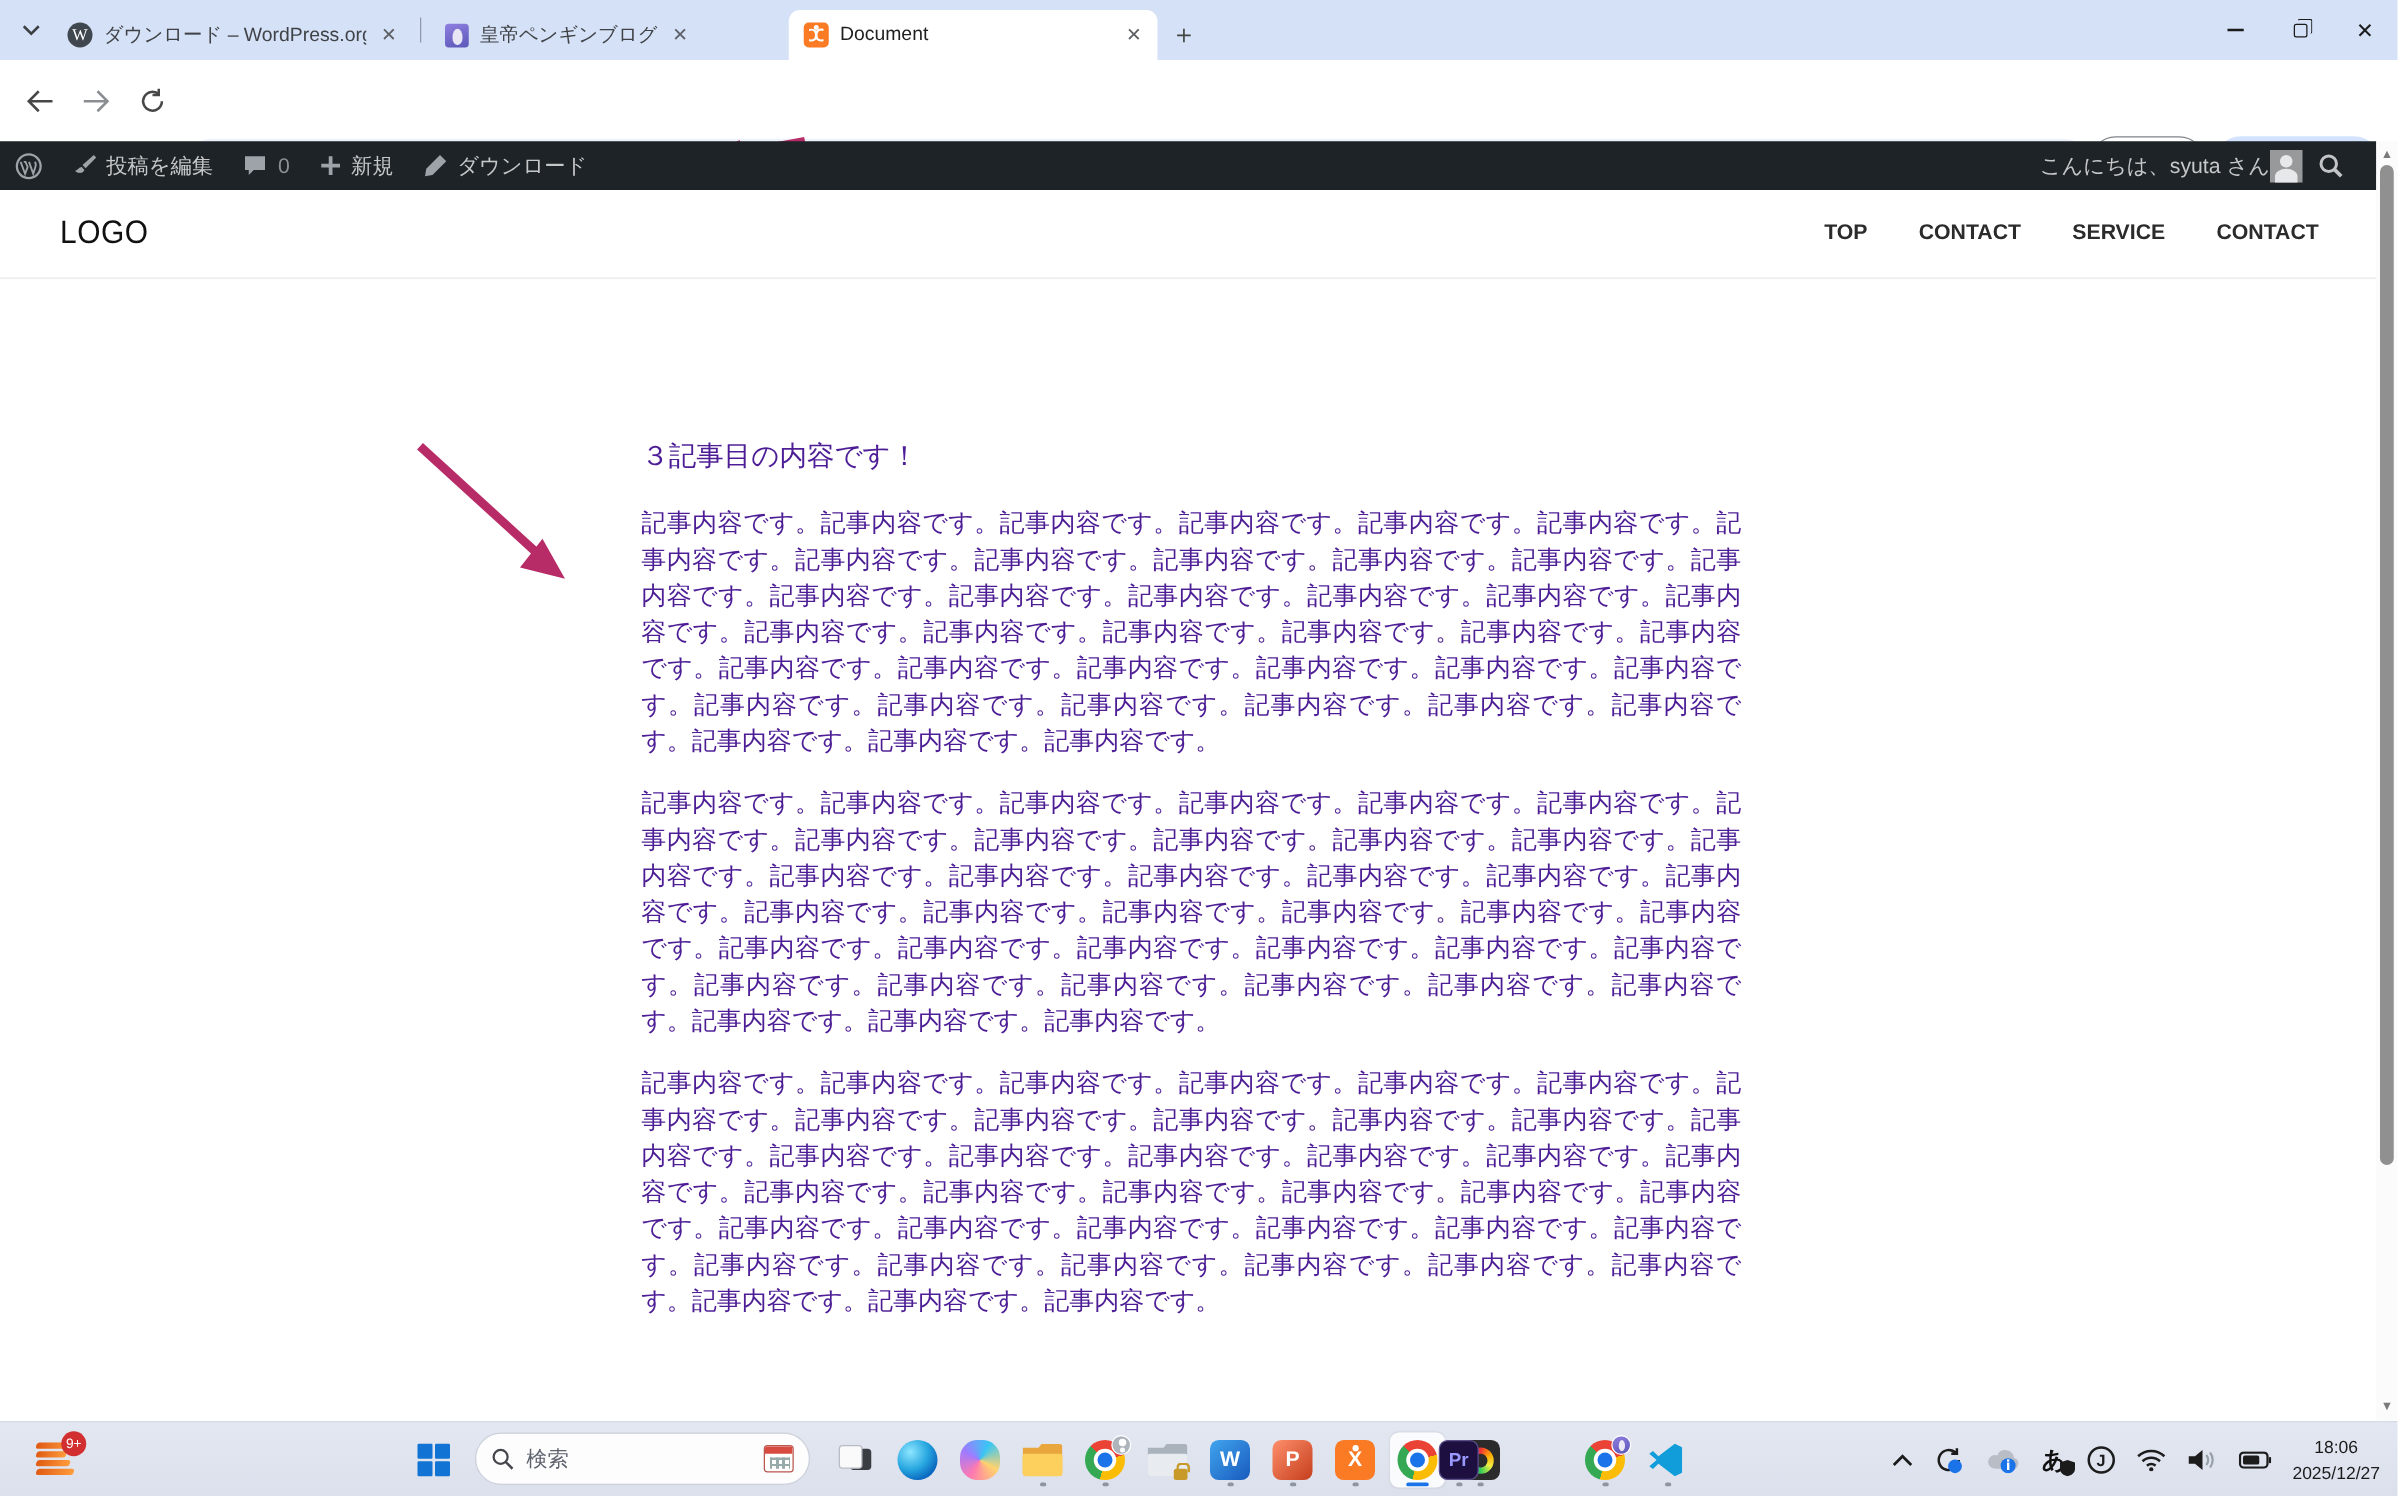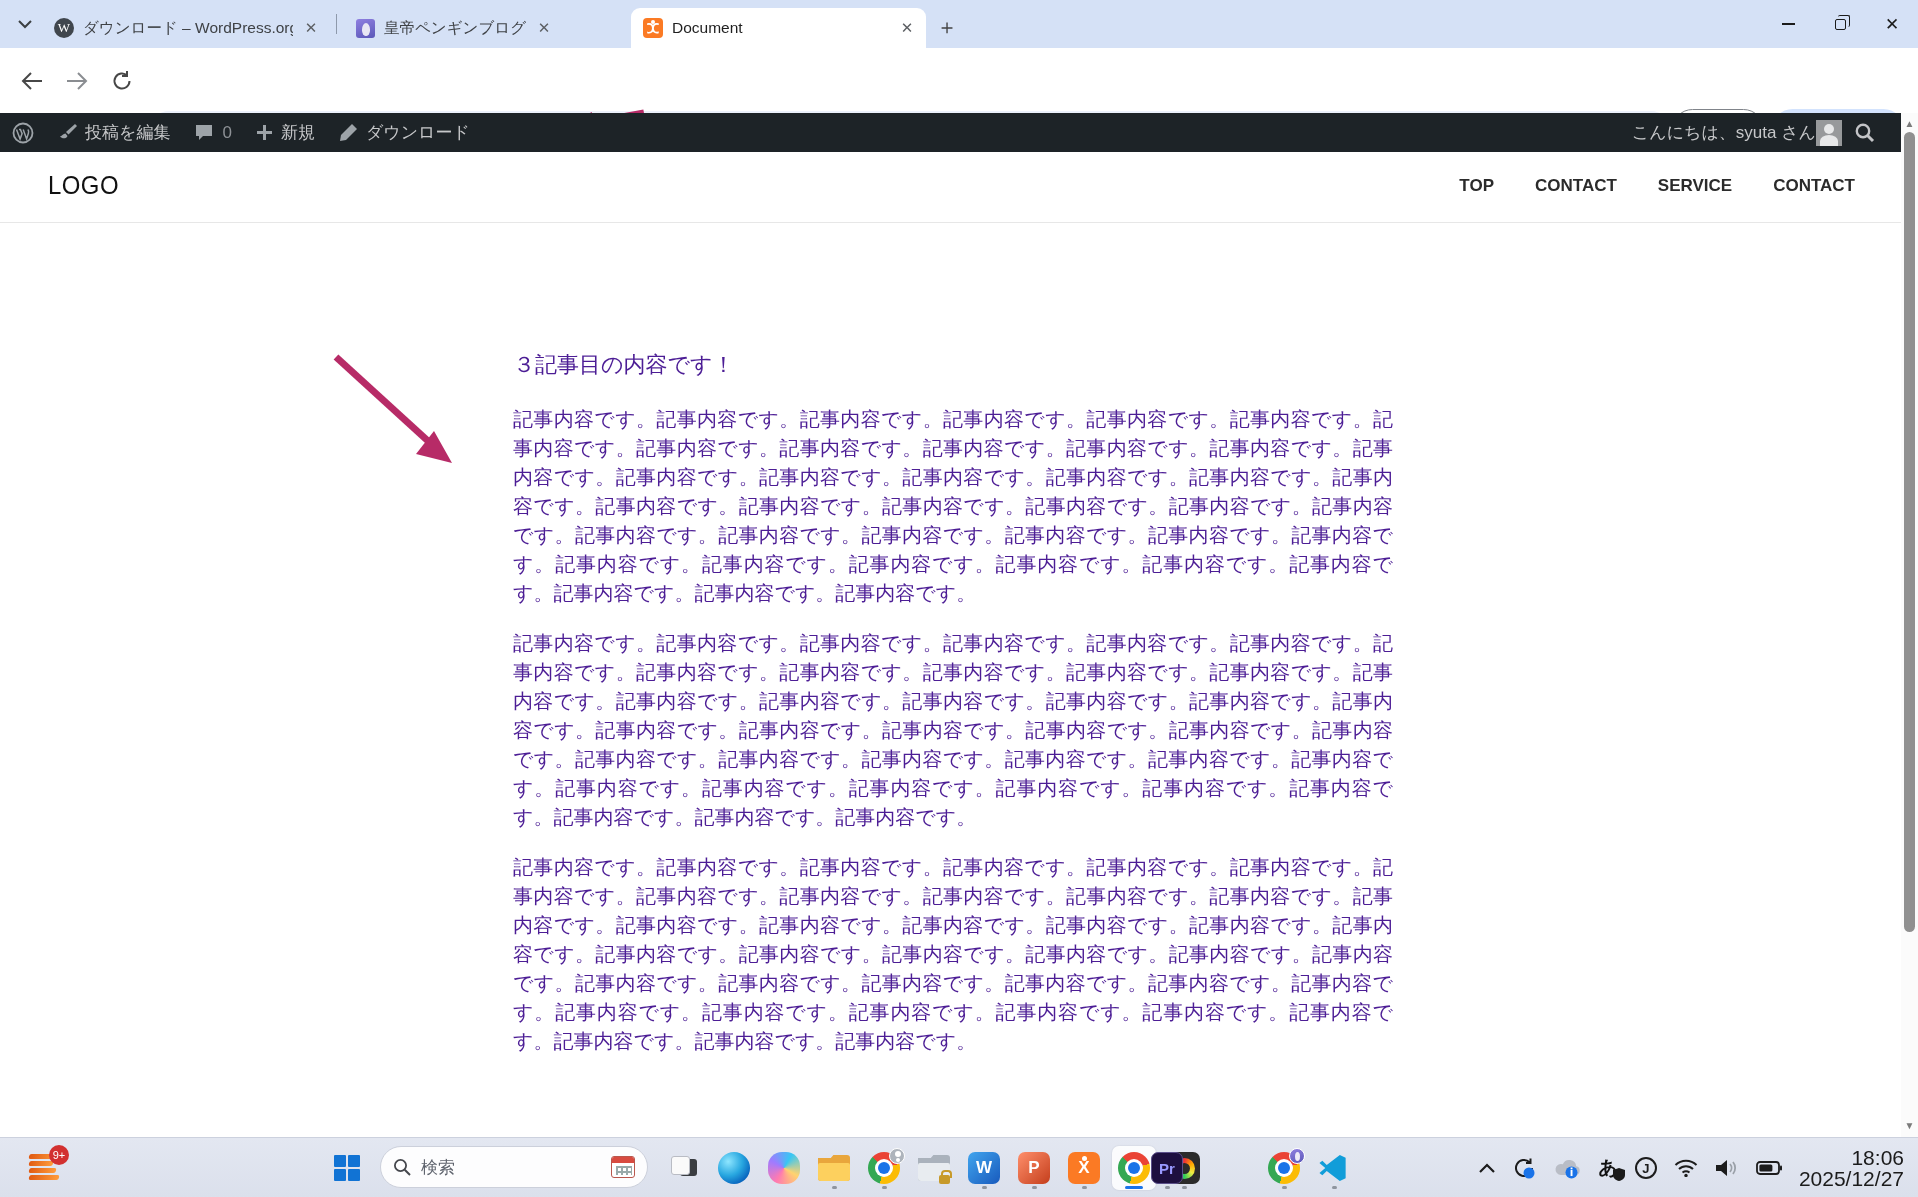--- a/index.html
+++ b/index.html
@@ -108,21 +108,21 @@
   .chromeball::after { content:""; position:absolute; left:10px; top:10px; width:12px; height:12px; border-radius:50%; background:#1a73e8; }
   .mini-badge { position:absolute; right:1px; top:2px; width:16px; height:16px; border-radius:50%; border:1px solid #fff; }
   .mini-person { background:#aeb4bc; } .mini-person::after{ content:""; position:absolute; left:4.5px; top:2px; width:6px; height:6px; border-radius:50%; background:#fff; box-shadow:0 6px 0 -1px #fff; }
   .mini-penguin { background:linear-gradient(160deg,#8f7fe0,#5a57b8); } .mini-penguin::after{ content:""; position:absolute; left:5px; top:3px; width:5px; height:9px; border-radius:50%; background:#ece9f7; }
   .ccicon { width:32px; height:32px; border-radius:7px; background:#2b2b2b; display:flex; align-items:center; justify-content:center; }
   .ccring { width:21px; height:21px; border-radius:50%; background:conic-gradient(#e33,#fa0,#ee4,#3c5,#3bd,#85f,#e33); position:relative; }
   .ccring::after { content:""; position:absolute; left:5px; top:5px; width:11px; height:11px; border-radius:50%; background:#2b2b2b; }
   .pricon { width:32px; height:32px; border-radius:7px; background:#1d0f3f; color:#99f; font-weight:bold; font-size:15px; display:flex; align-items:center; justify-content:center; border:1px solid #5b4f8a; }
 
   #tray { position:absolute; right:14px; top:0; height:60px; display:flex; align-items:center; gap:17px; color:#1c1c1c; }
-  .clock { text-align:right; font-size:21px; line-height:21px; color:#1b1b1b; }
+  .clock { text-align:center; font-size:14px; line-height:21px; color:#1b1b1b; }
   .imewrap { position:relative; font-size:19px; font-weight:bold; color:#111; }
   .jcirc { width:22px; height:22px; border-radius:50%; border:2px solid #1c1c1c; font-size:13px; font-weight:bold; display:flex; align-items:center; justify-content:center; }
 
   svg { display:block; }
 </style>
 </head>
 <body>
 
 <div id="tabbar">
   <div class="tabsearch">

